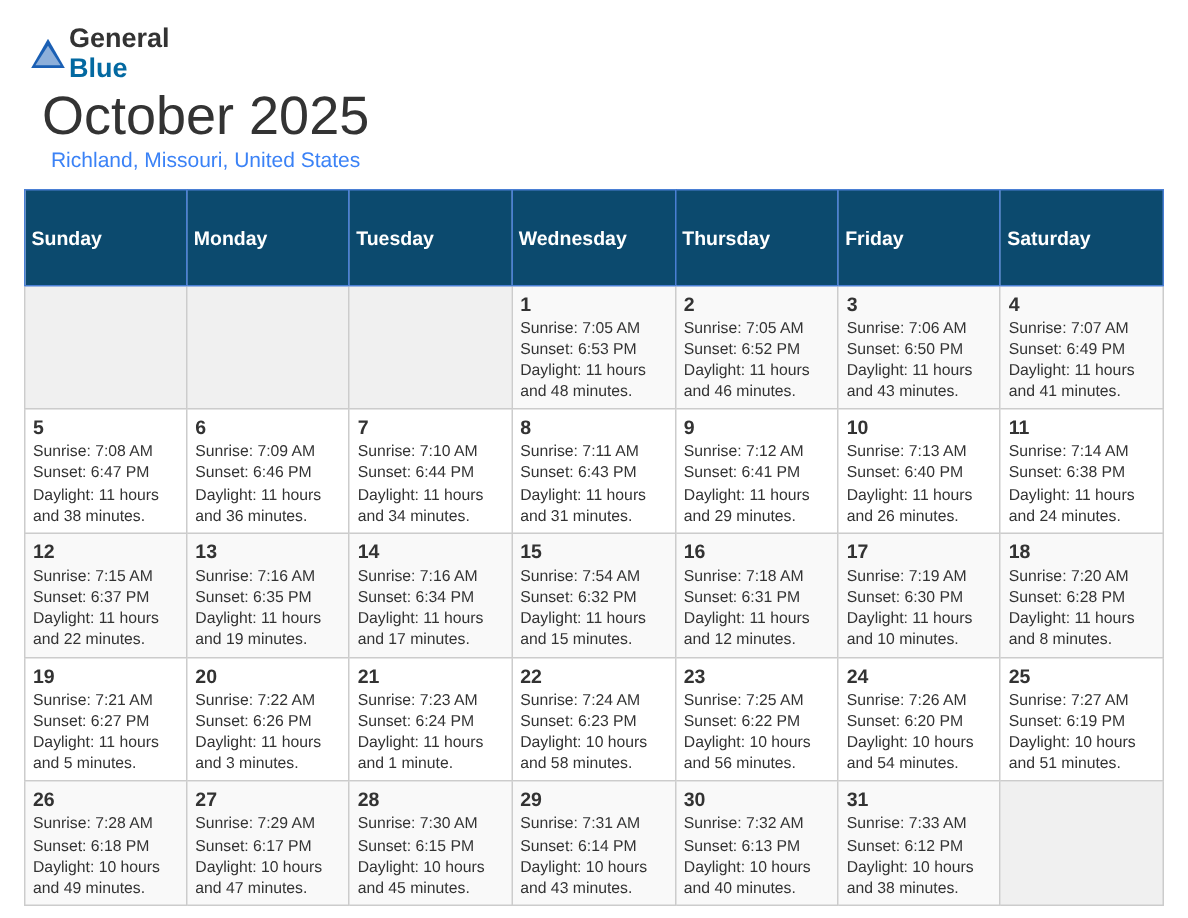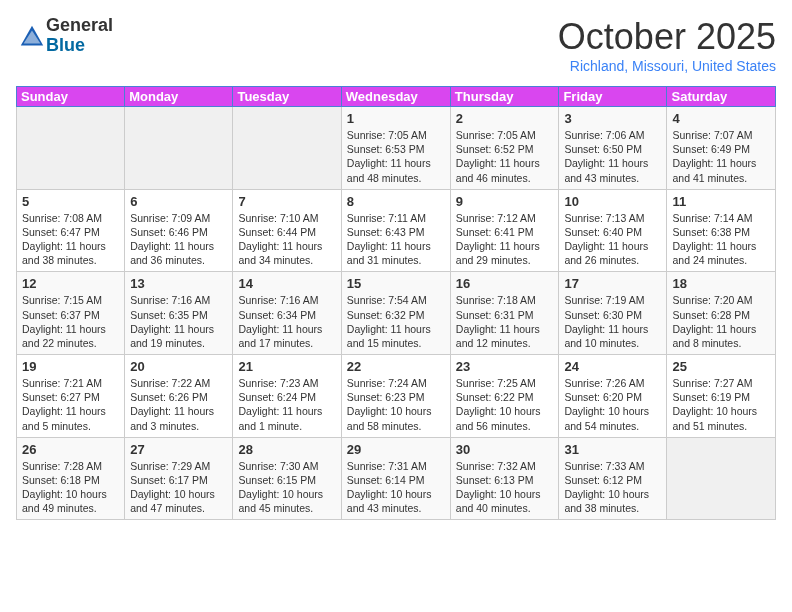--- a/index.html
+++ b/index.html
@@ -8,20 +8,21 @@
       background: #fff;
       width: 792px;
       min-height: 612px;
       padding: 16px;
     }
     .header {
       display: flex;
       justify-content: space-between;
       align-items: flex-start;
       margin-bottom: 12px;
+      flex-direction: column;
     }
     .logo {
       display: flex;
       align-items: center;
     }
     .logo-text {
       display: flex;
       flex-direction: column;
       line-height: 1.1;
     }
@@ -35,42 +36,43 @@
       font-weight: bold;
       color: #0369a1;
     }
     .logo-icon {
       width: 28px;
       height: 28px;
       margin-left: 2px;
       margin-top: 2px;
     }
     .title-block {
-      text-align: right;
+      text-align: center;
+      margin-left: 12px;
     }
     .month-title {
       font-size: 36px;
       color: #333;
       font-weight: normal;
     }
     .location {
       font-size: 14px;
       color: #3b82f6;
     }
     .calendar {
       width: 100%;
       border-collapse: collapse;
       border: 1px solid #ccc;
     }
     .calendar th {
-      background-color: #d946ef;
+      background-color: #0c4a6e;
       color: #fff;
       font-size: 13px;
       font-weight: bold;
-      padding: 2px 4px;
+      padding: 24px 4px;
       text-align: left;
       border: 1px solid #4a7fd4;
     }
     .calendar td {
       width: 110px;
       vertical-align: top;
       border: 1px solid #ccc;
       padding: 4px 5px;
       font-size: 11px;
       color: #333;

